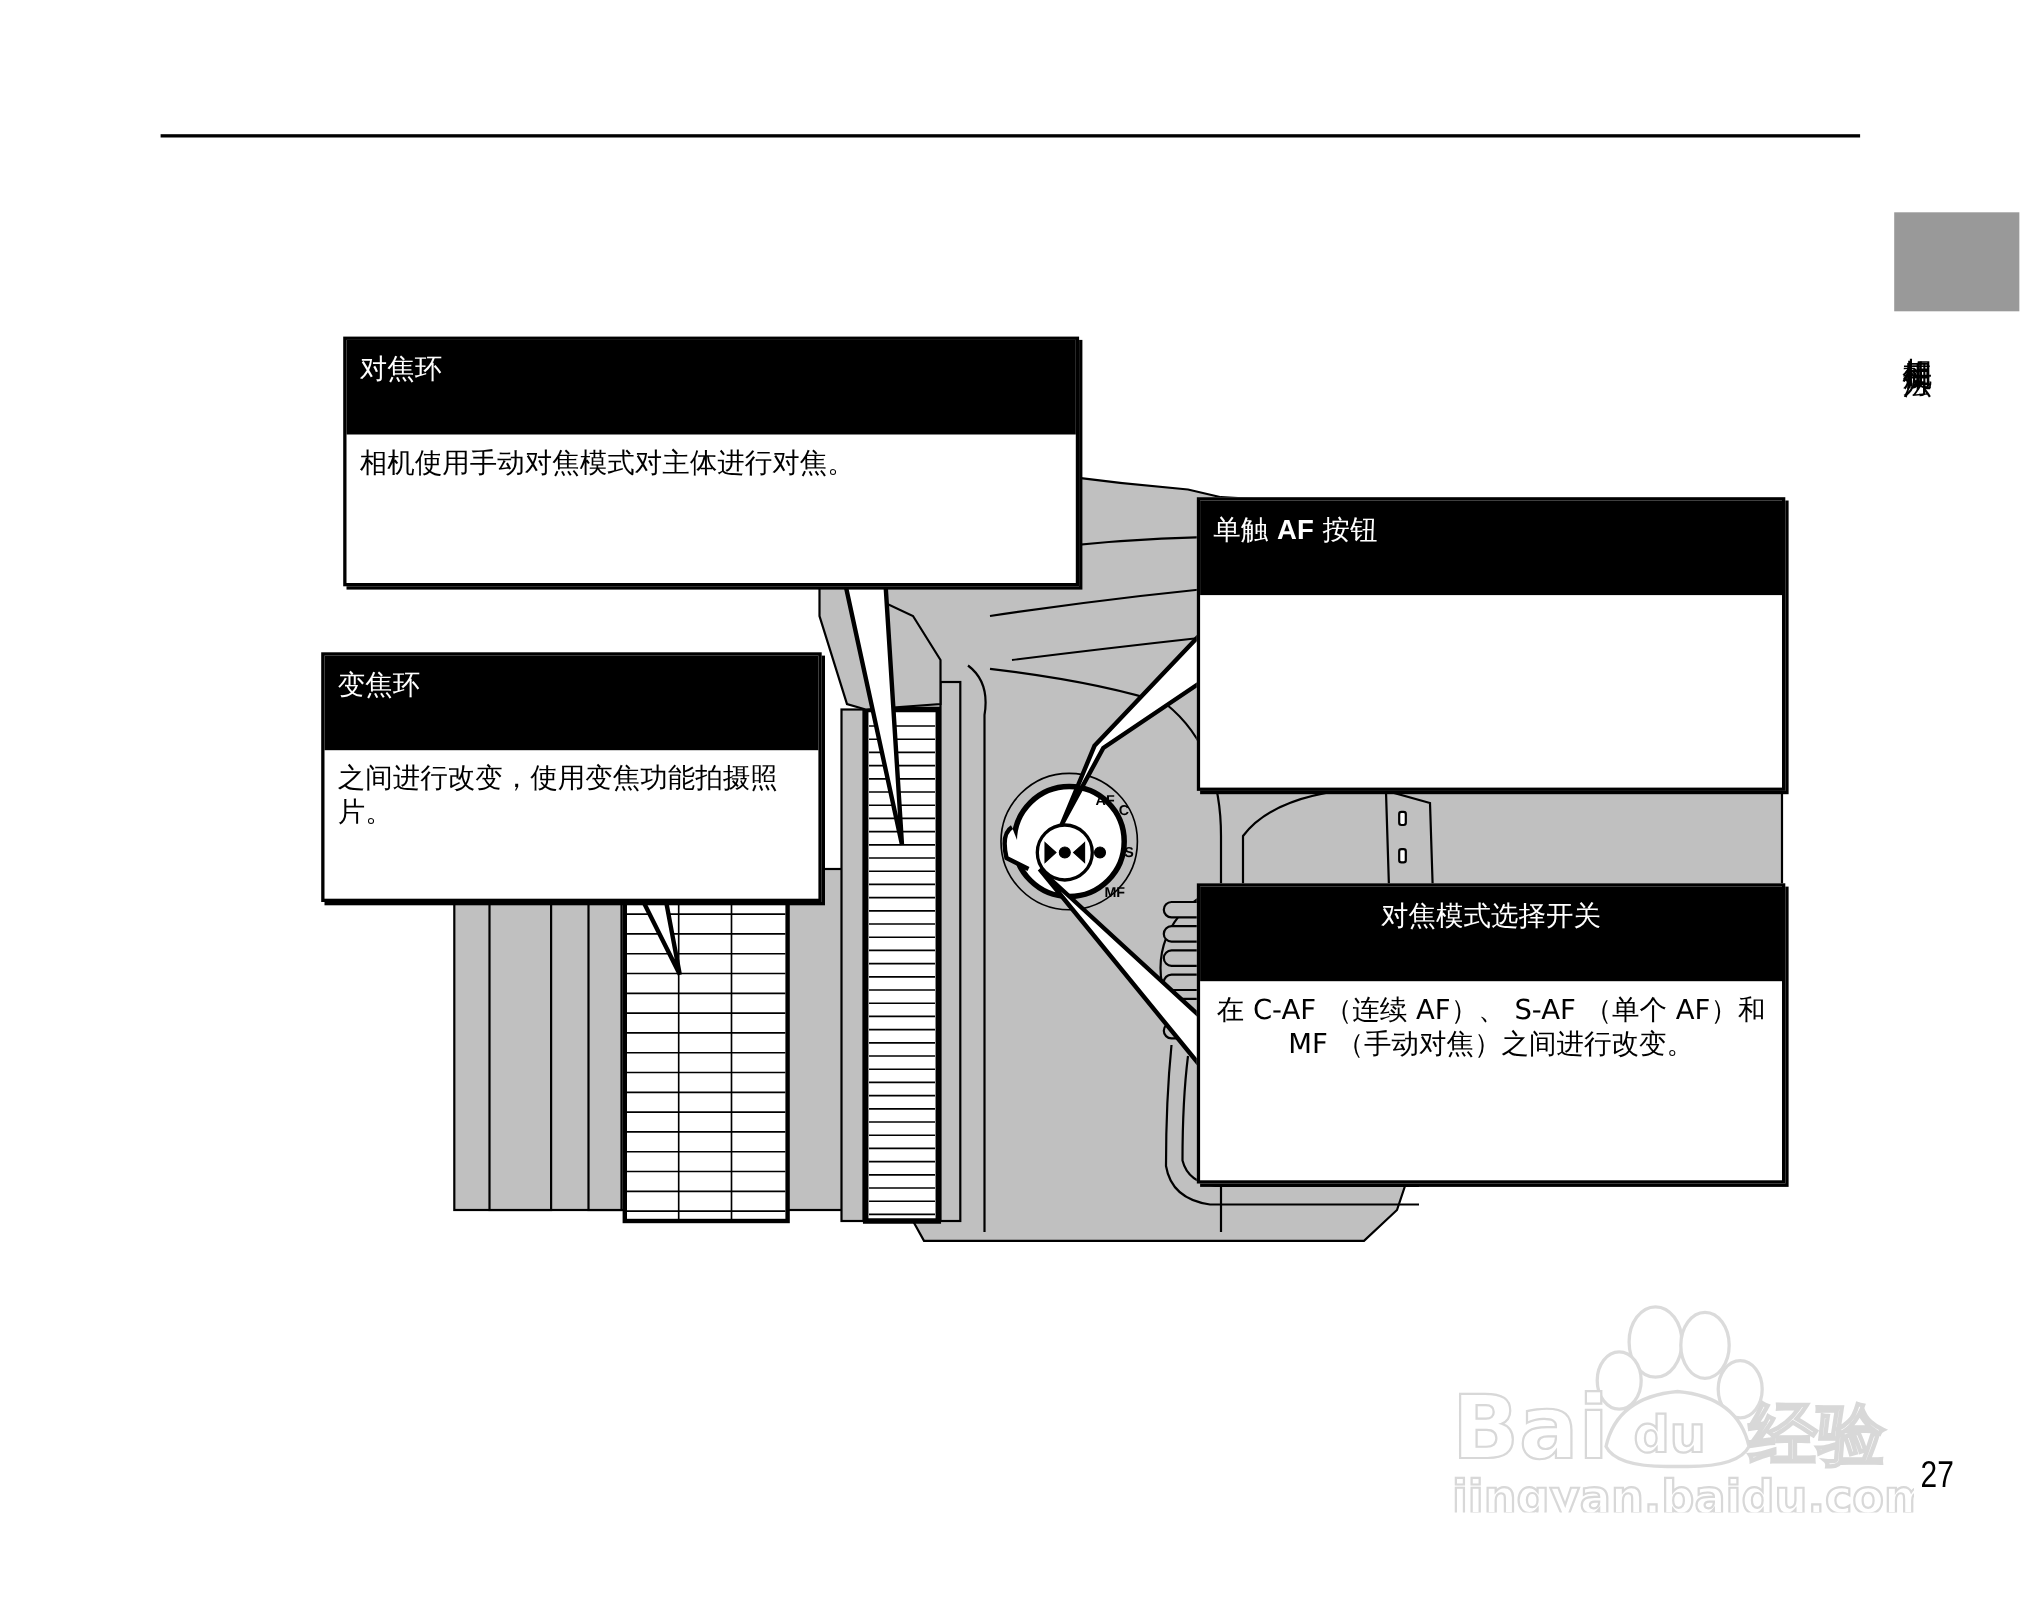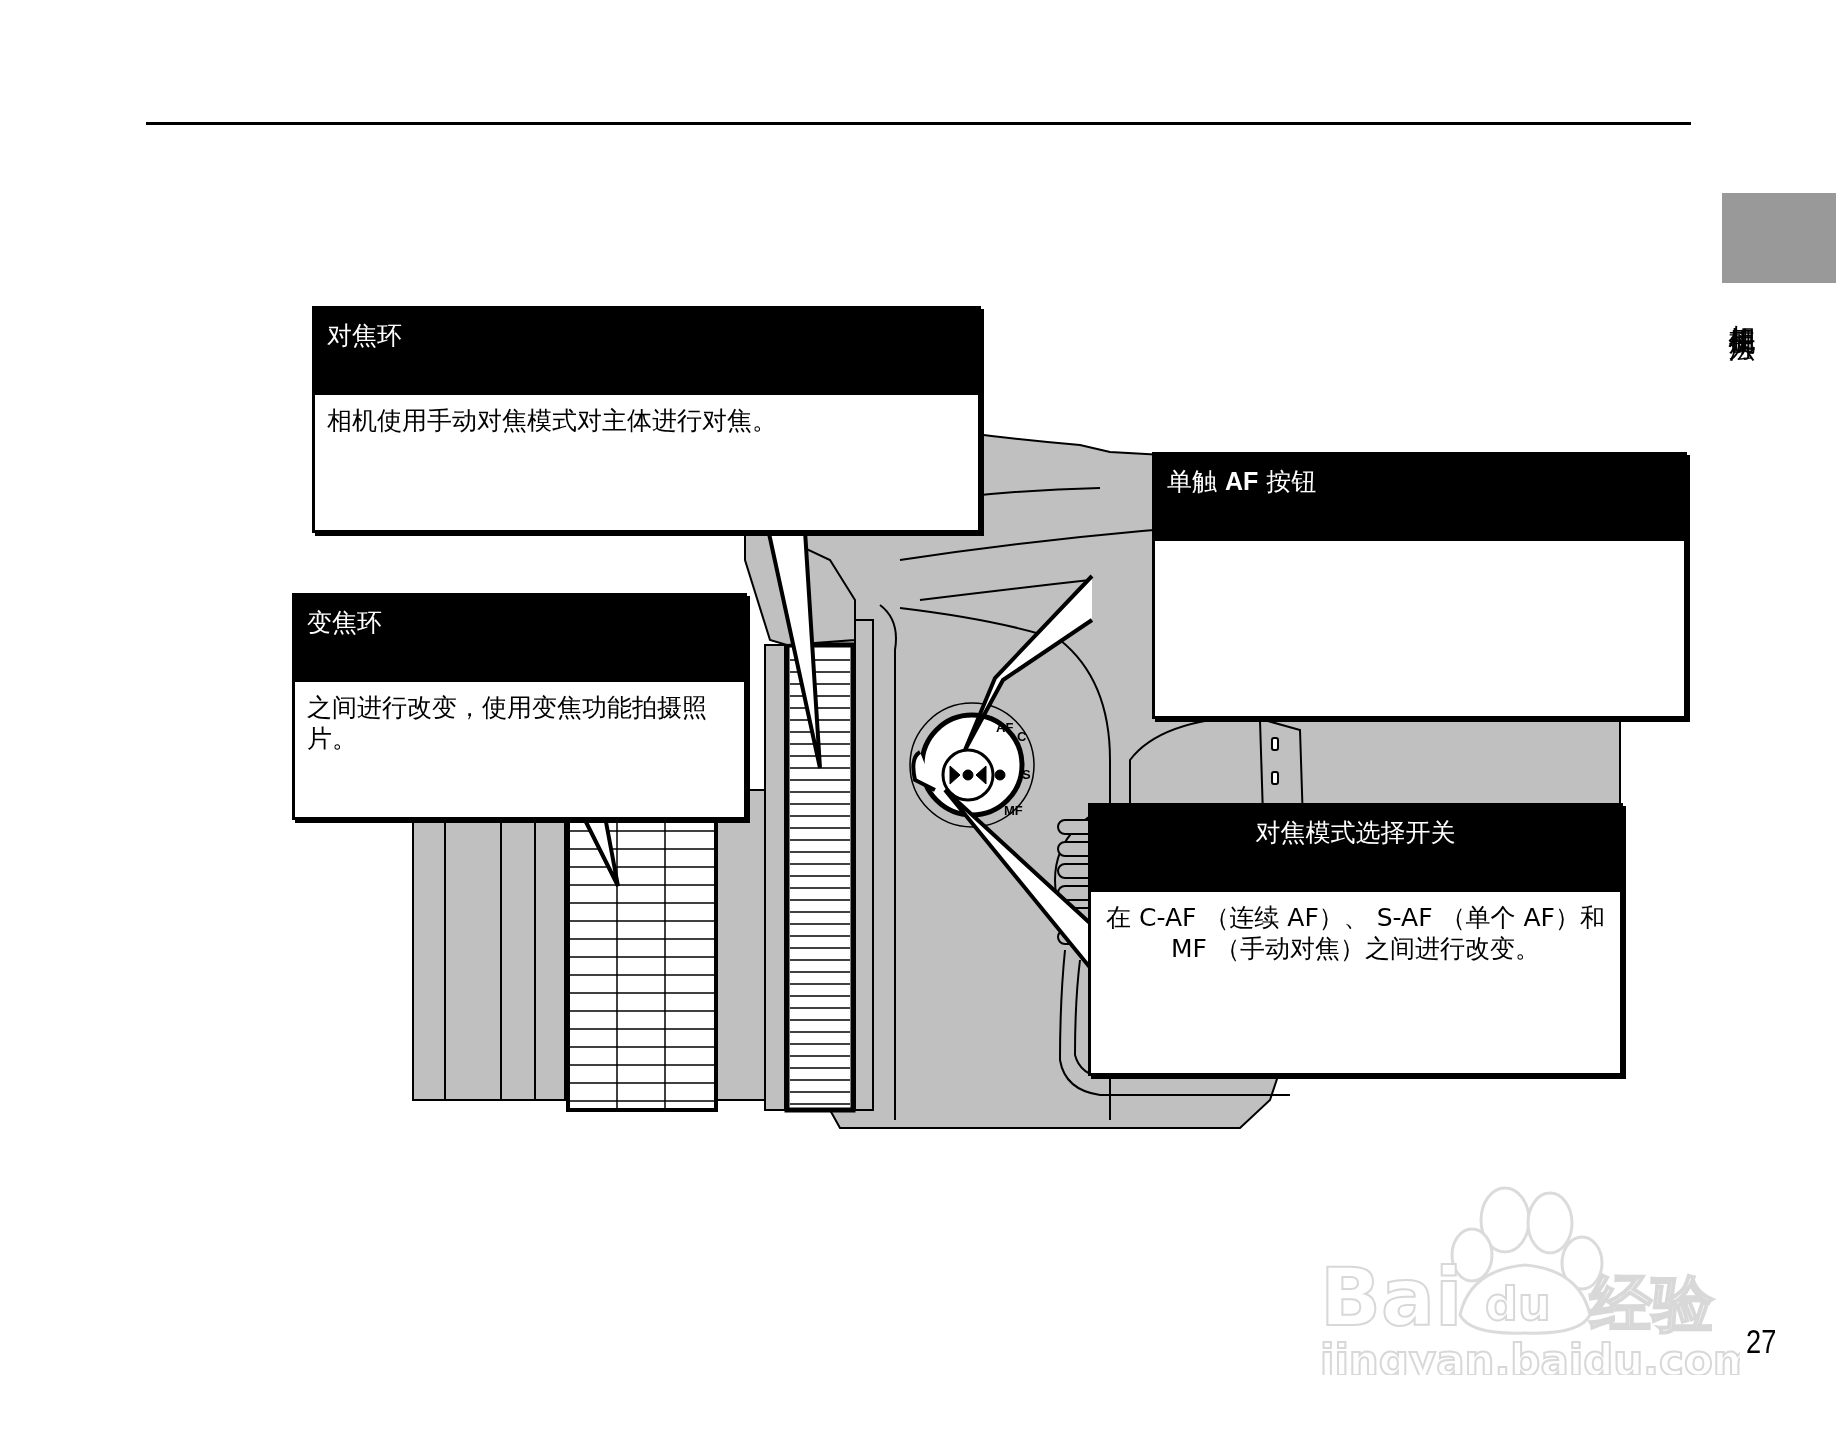--- a/index.html
+++ b/index.html
@@ -152,21 +152,21 @@
 <div class="callout" style="left:292px; top:306px; width:669px; height:227px;margin-left:20px;">
   <div class="head">对焦环</div>
   <div class="body">相机使用手动对焦模式对主体进行对焦。</div>
 </div>
 
 <div class="callout" style="left:292px; top:593px; width:455px; height:227px;font-family:Liberation Serif, serif;">
   <div class="head">变焦环</div>
   <div class="body">之间进行改变，使用变焦功能拍摄照片。</div>
 </div>
 
-<div class="callout" style="left:1152px; top:452px; width:535px; height:267px;">
+<div class="callout" style="left:1088px; top:452px; width:535px; height:267px;">
   <div class="head"><span>单触 </span><b>AF</b><span> 按钮</span></div>
 </div>
 
 <div class="callout" style="left:1088px; top:803px; width:535px; height:273px;text-align:center;">
   <div class="head">对焦模式选择开关</div>
   <div class="body">在 C-AF （连续 AF）、 S-AF （单个 AF）和 MF （手动对焦）之间进行改变。</div>
 </div>
 
 <svg class="watermark" viewBox="0 0 440 200">
   <g fill="#fff" stroke="#d8d8d8" stroke-width="3">

